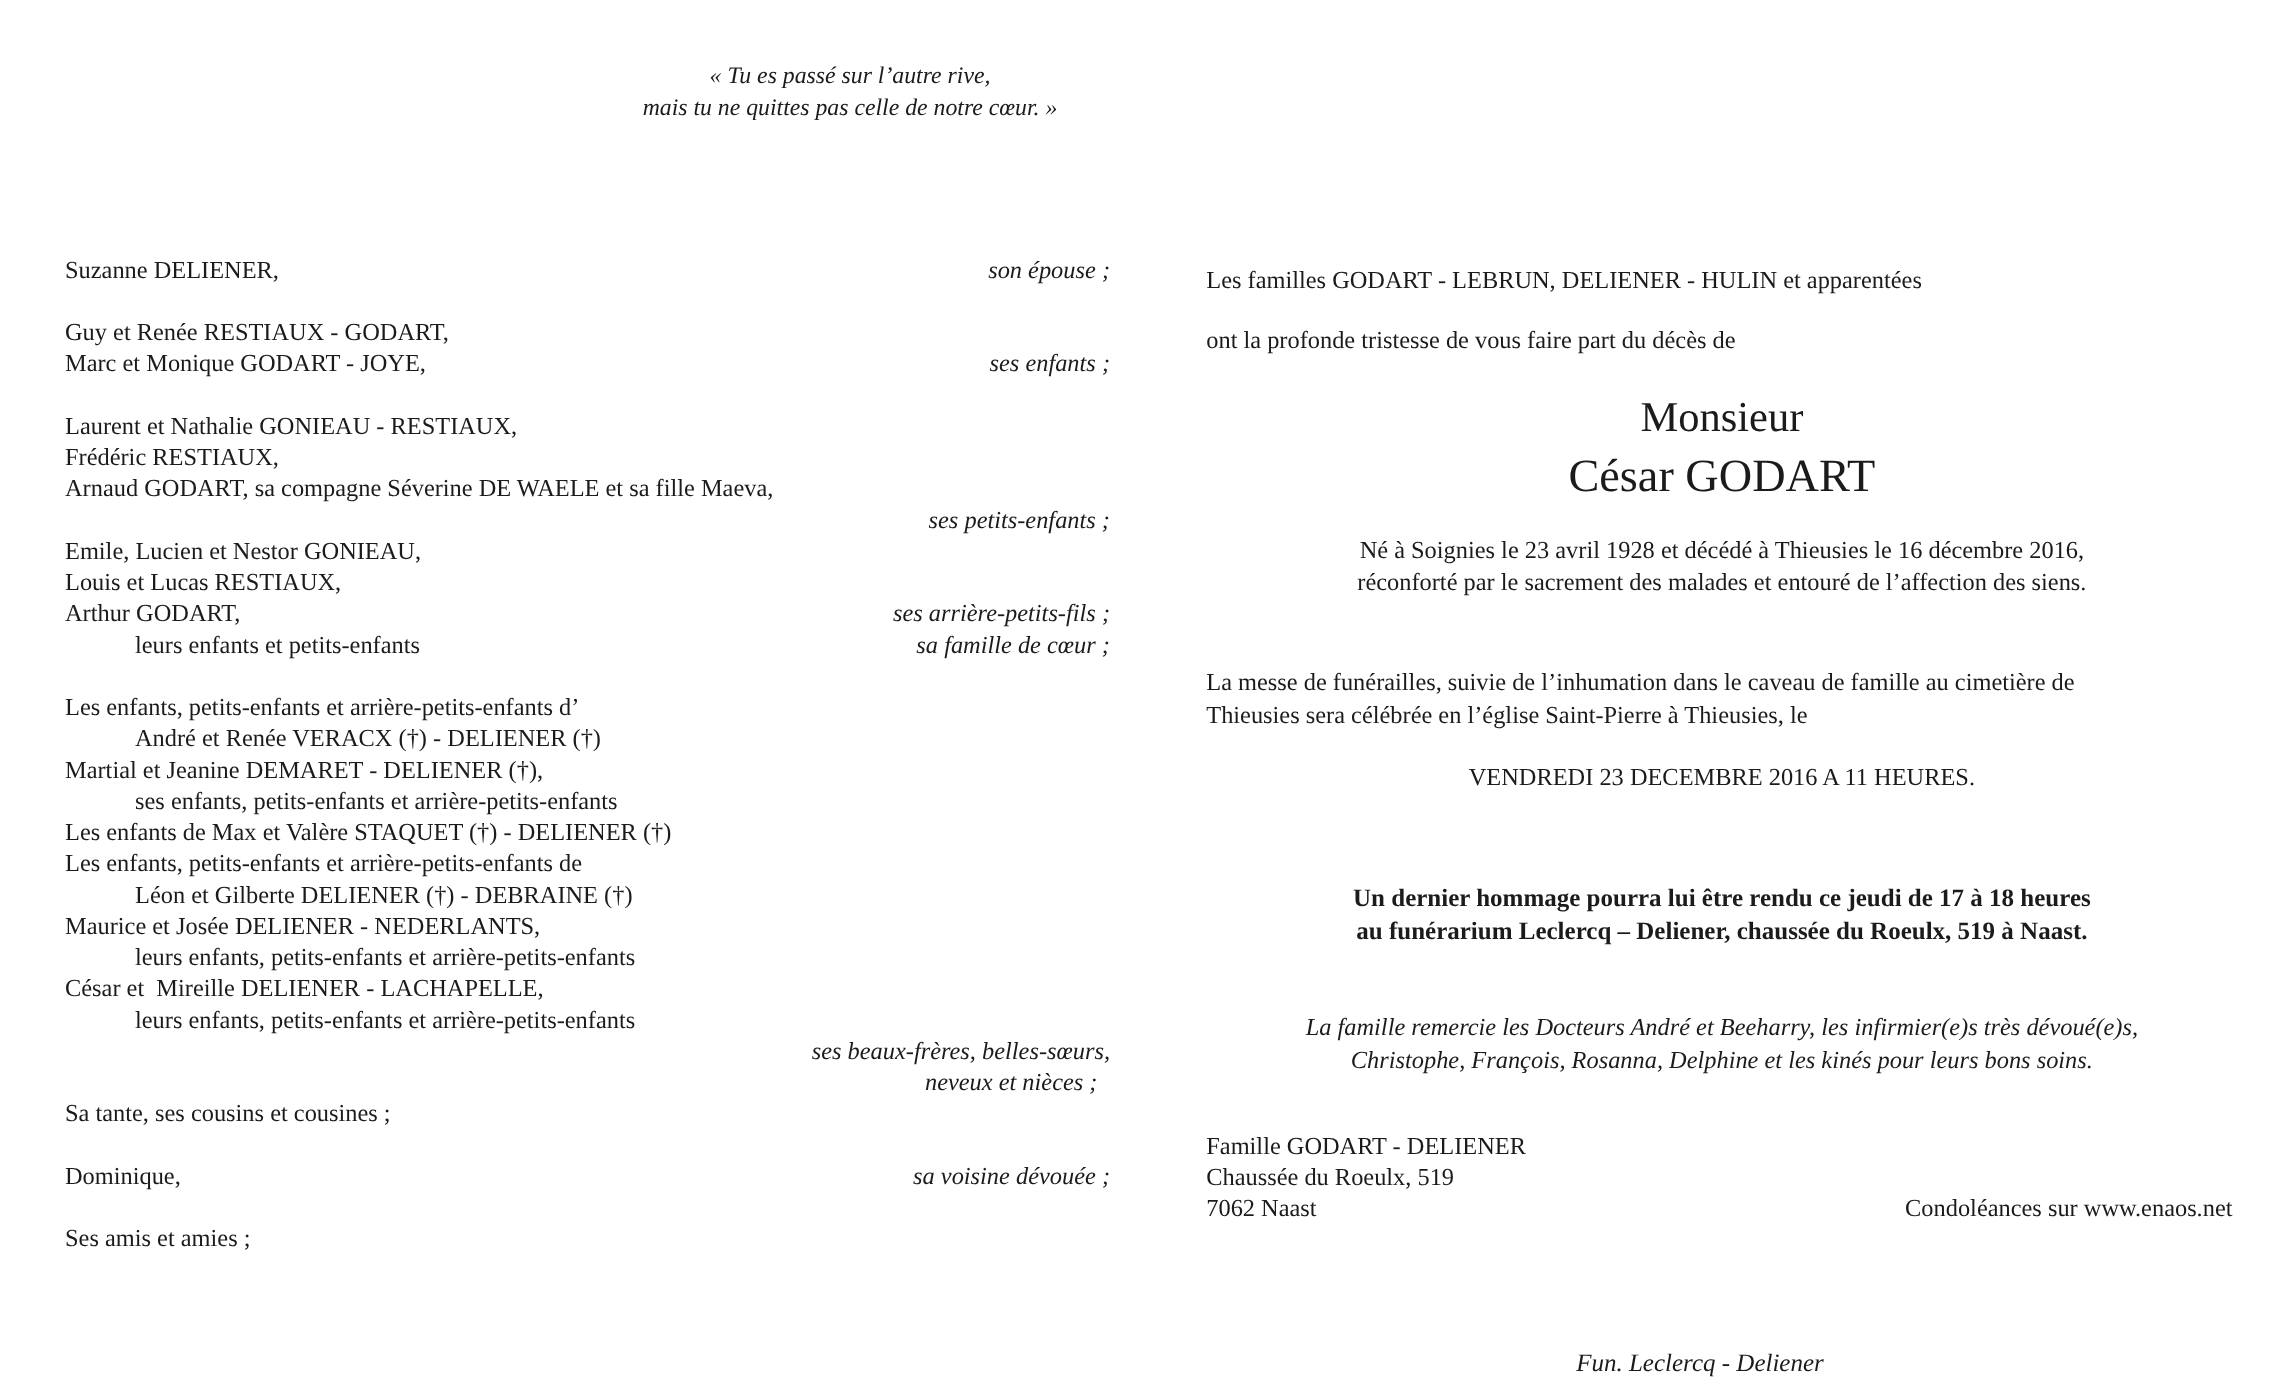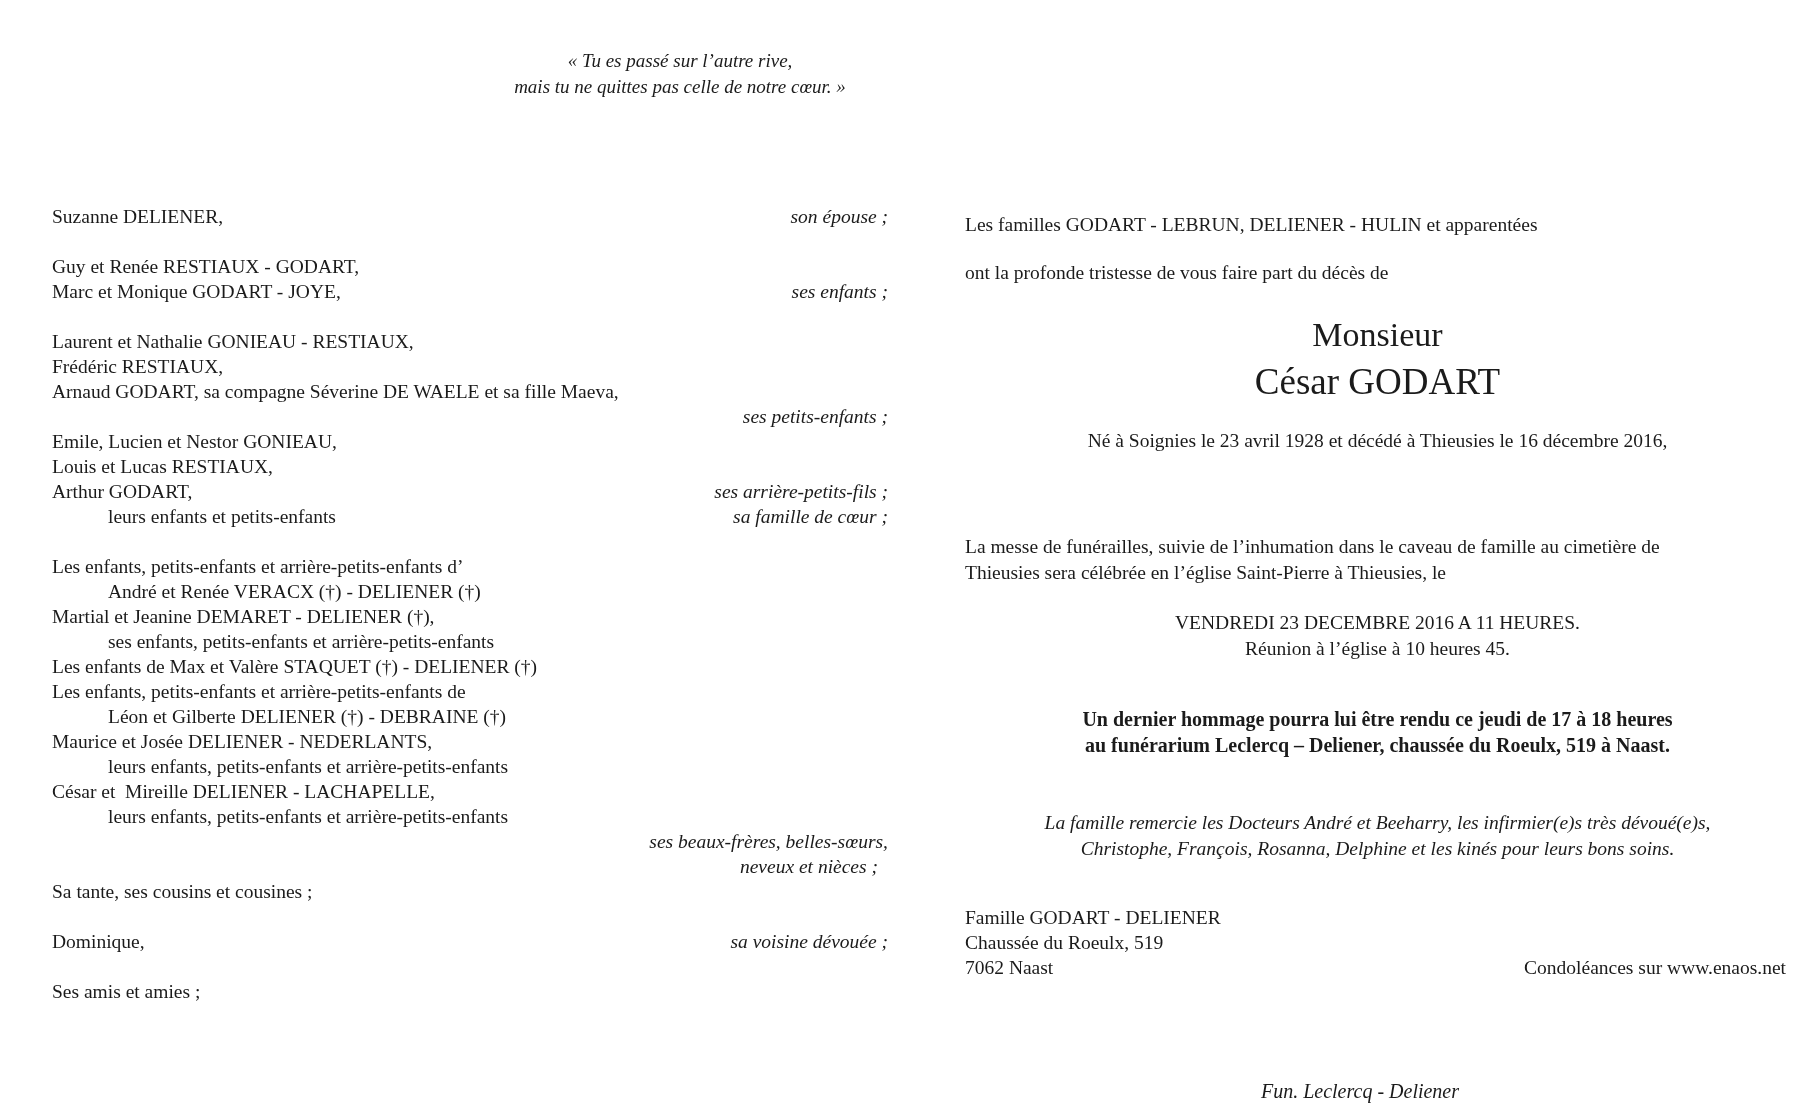--- a/index.html
+++ b/index.html
@@ -168,30 +168,30 @@
   </div>
 
 <div class="abs rc families">Les familles GODART - LEBRUN, DELIENER - HULIN et apparentées</div>
 <div class="abs rc sadness">ont la profonde tristesse de vous faire part du décès de</div>
 
 <div class="abs rc salutation">Monsieur</div>
 <div class="abs rc deceased">César GODART</div>
 
 <div class="abs rc birthdeath">
   <div>Né à Soignies le 23 avril 1928 et décédé à Thieusies le 16 décembre 2016,</div>
+  <div>réconforté par le sacrement des malades et entouré de l’affection des siens.</div>
 </div>
 
 <div class="abs rc mass">
   <div>La messe de funérailles, suivie de l’inhumation dans le caveau de famille au cimetière de</div>
   <div>Thieusies sera célébrée en l’église Saint-Pierre à Thieusies, le</div>
 </div>
 
 <div class="abs rc ceremony">
   <div>VENDREDI 23 DECEMBRE 2016 A 11 HEURES.</div>
-  <div>Réunion à l’église à 10 heures 45.</div>
 </div>
 
 <div class="abs rc tribute">
   <div>Un dernier hommage pourra lui être rendu ce  jeudi de 17 à 18 heures</div>
   <div>au funérarium Leclercq – Deliener, chaussée du Roeulx, 519 à Naast.</div>
 </div>
 
 <div class="abs rc thanks">
   <div>La famille remercie les Docteurs André et Beeharry, les infirmier(e)s très dévoué(e)s,</div>
   <div>Christophe, François, Rosanna, Delphine et les kinés pour leurs bons soins.</div>

